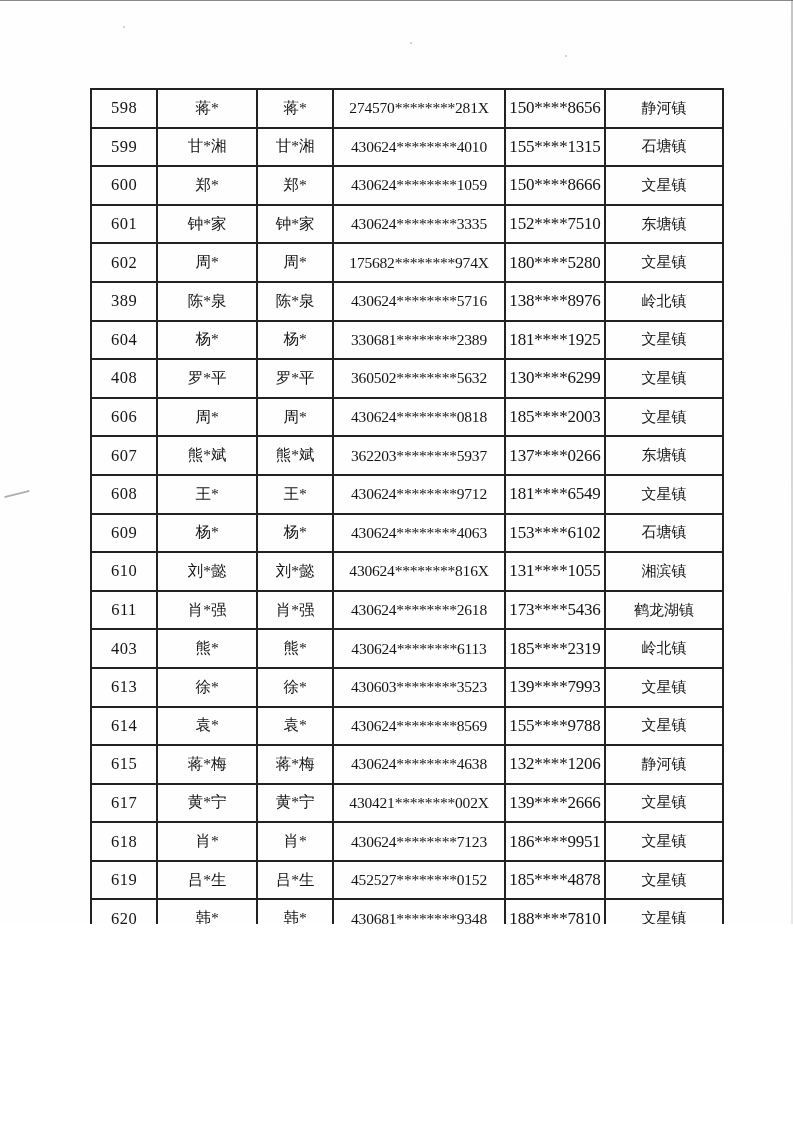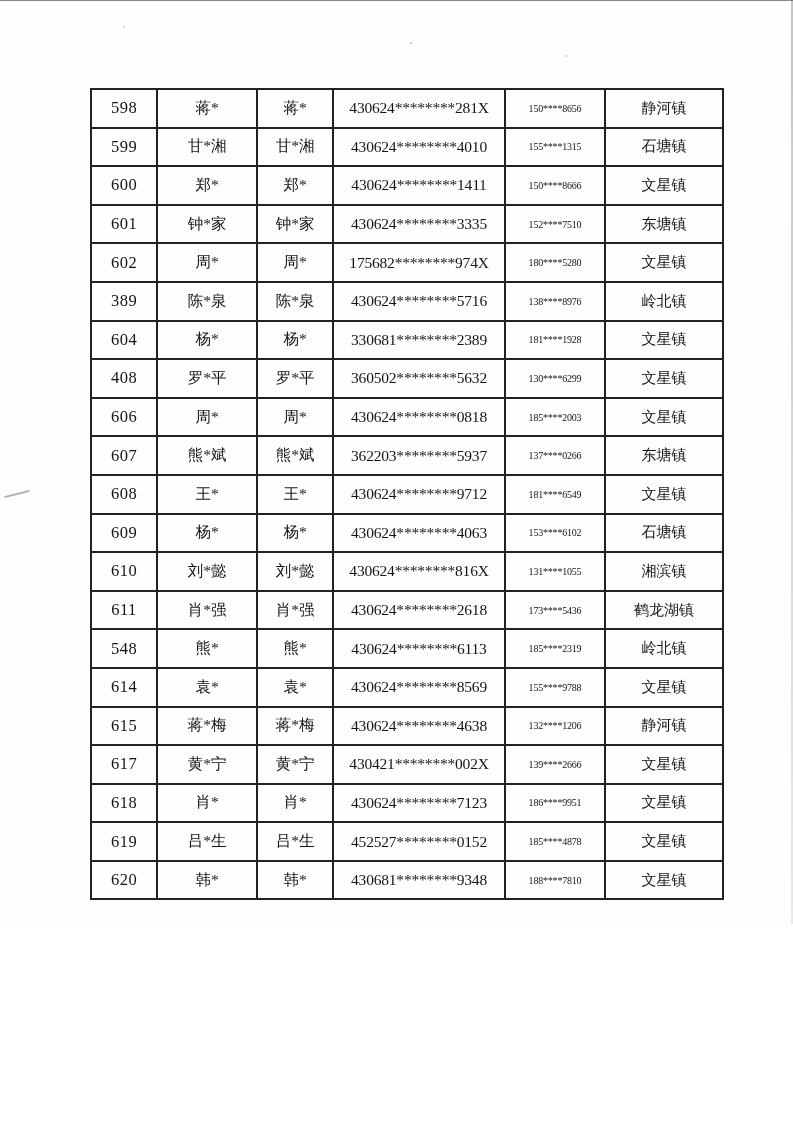--- a/index.html
+++ b/index.html
@@ -69,21 +69,21 @@
     color: #141414;
   }
   
   table.roster td:nth-child(1) { font-size: 16.5px; letter-spacing: 0.5px; }
   
   table.roster td:nth-child(2),
   table.roster td:nth-child(3) { font-size: 15.5px; }
   
   table.roster td:nth-child(4) { font-size: 15.5px; letter-spacing: -0.2px; }
   
-  table.roster td:nth-child(5) { font-size: 10px; letter-spacing: -0.2px; }
+  table.roster td:nth-child(5) { font-size: 17px; letter-spacing: -0.2px; }
   
   table.roster td:nth-child(6) { font-size: 15px; text-align: center; }
 </style>
 </head>
 <body>
 
 <div class="page">
 
   <div class="scan-edge-top"></div>
   <div class="scan-edge-right"></div>
@@ -95,37 +95,37 @@
       <col style="width:76px">
       <col style="width:172px">
       <col style="width:100px">
       <col style="width:118px">
     </colgroup>
     <tbody id="roster-body">
         <tr>
           <td>598</td>
           <td>蒋*</td>
           <td>蒋*</td>
-          <td>430624********281X</td>
+          <td>274570********281X</td>
           <td>150****8656</td>
           <td>静河镇</td>
         </tr>
         <tr>
           <td>599</td>
           <td>甘*湘</td>
           <td>甘*湘</td>
           <td>430624********4010</td>
           <td>155****1315</td>
           <td>石塘镇</td>
         </tr>
         <tr>
           <td>600</td>
           <td>郑*</td>
           <td>郑*</td>
-          <td>430624********1411</td>
+          <td>430624********1059</td>
           <td>150****8666</td>
           <td>文星镇</td>
         </tr>
         <tr>
           <td>601</td>
           <td>钟*家</td>
           <td>钟*家</td>
           <td>430624********3335</td>
           <td>152****7510</td>
           <td>东塘镇</td>
@@ -144,21 +144,21 @@
           <td>陈*泉</td>
           <td>430624********5716</td>
           <td>138****8976</td>
           <td>岭北镇</td>
         </tr>
         <tr>
           <td>604</td>
           <td>杨*</td>
           <td>杨*</td>
           <td>330681********2389</td>
-          <td>181****1928</td>
+          <td>181****1925</td>
           <td>文星镇</td>
         </tr>
         <tr>
           <td>408</td>
           <td>罗*平</td>
           <td>罗*平</td>
           <td>360502********5632</td>
           <td>130****6299</td>
           <td>文星镇</td>
         </tr>
@@ -204,26 +204,34 @@
         </tr>
         <tr>
           <td>611</td>
           <td>肖*强</td>
           <td>肖*强</td>
           <td>430624********2618</td>
           <td>173****5436</td>
           <td>鹤龙湖镇</td>
         </tr>
         <tr>
-          <td>548</td>
+          <td>403</td>
           <td>熊*</td>
           <td>熊*</td>
           <td>430624********6113</td>
           <td>185****2319</td>
           <td>岭北镇</td>
+        </tr>
+        <tr>
+          <td>613</td>
+          <td>徐*</td>
+          <td>徐*</td>
+          <td>430603********3523</td>
+          <td>139****7993</td>
+          <td>文星镇</td>
         </tr>
         <tr>
           <td>614</td>
           <td>袁*</td>
           <td>袁*</td>
           <td>430624********8569</td>
           <td>155****9788</td>
           <td>文星镇</td>
         </tr>
         <tr>

